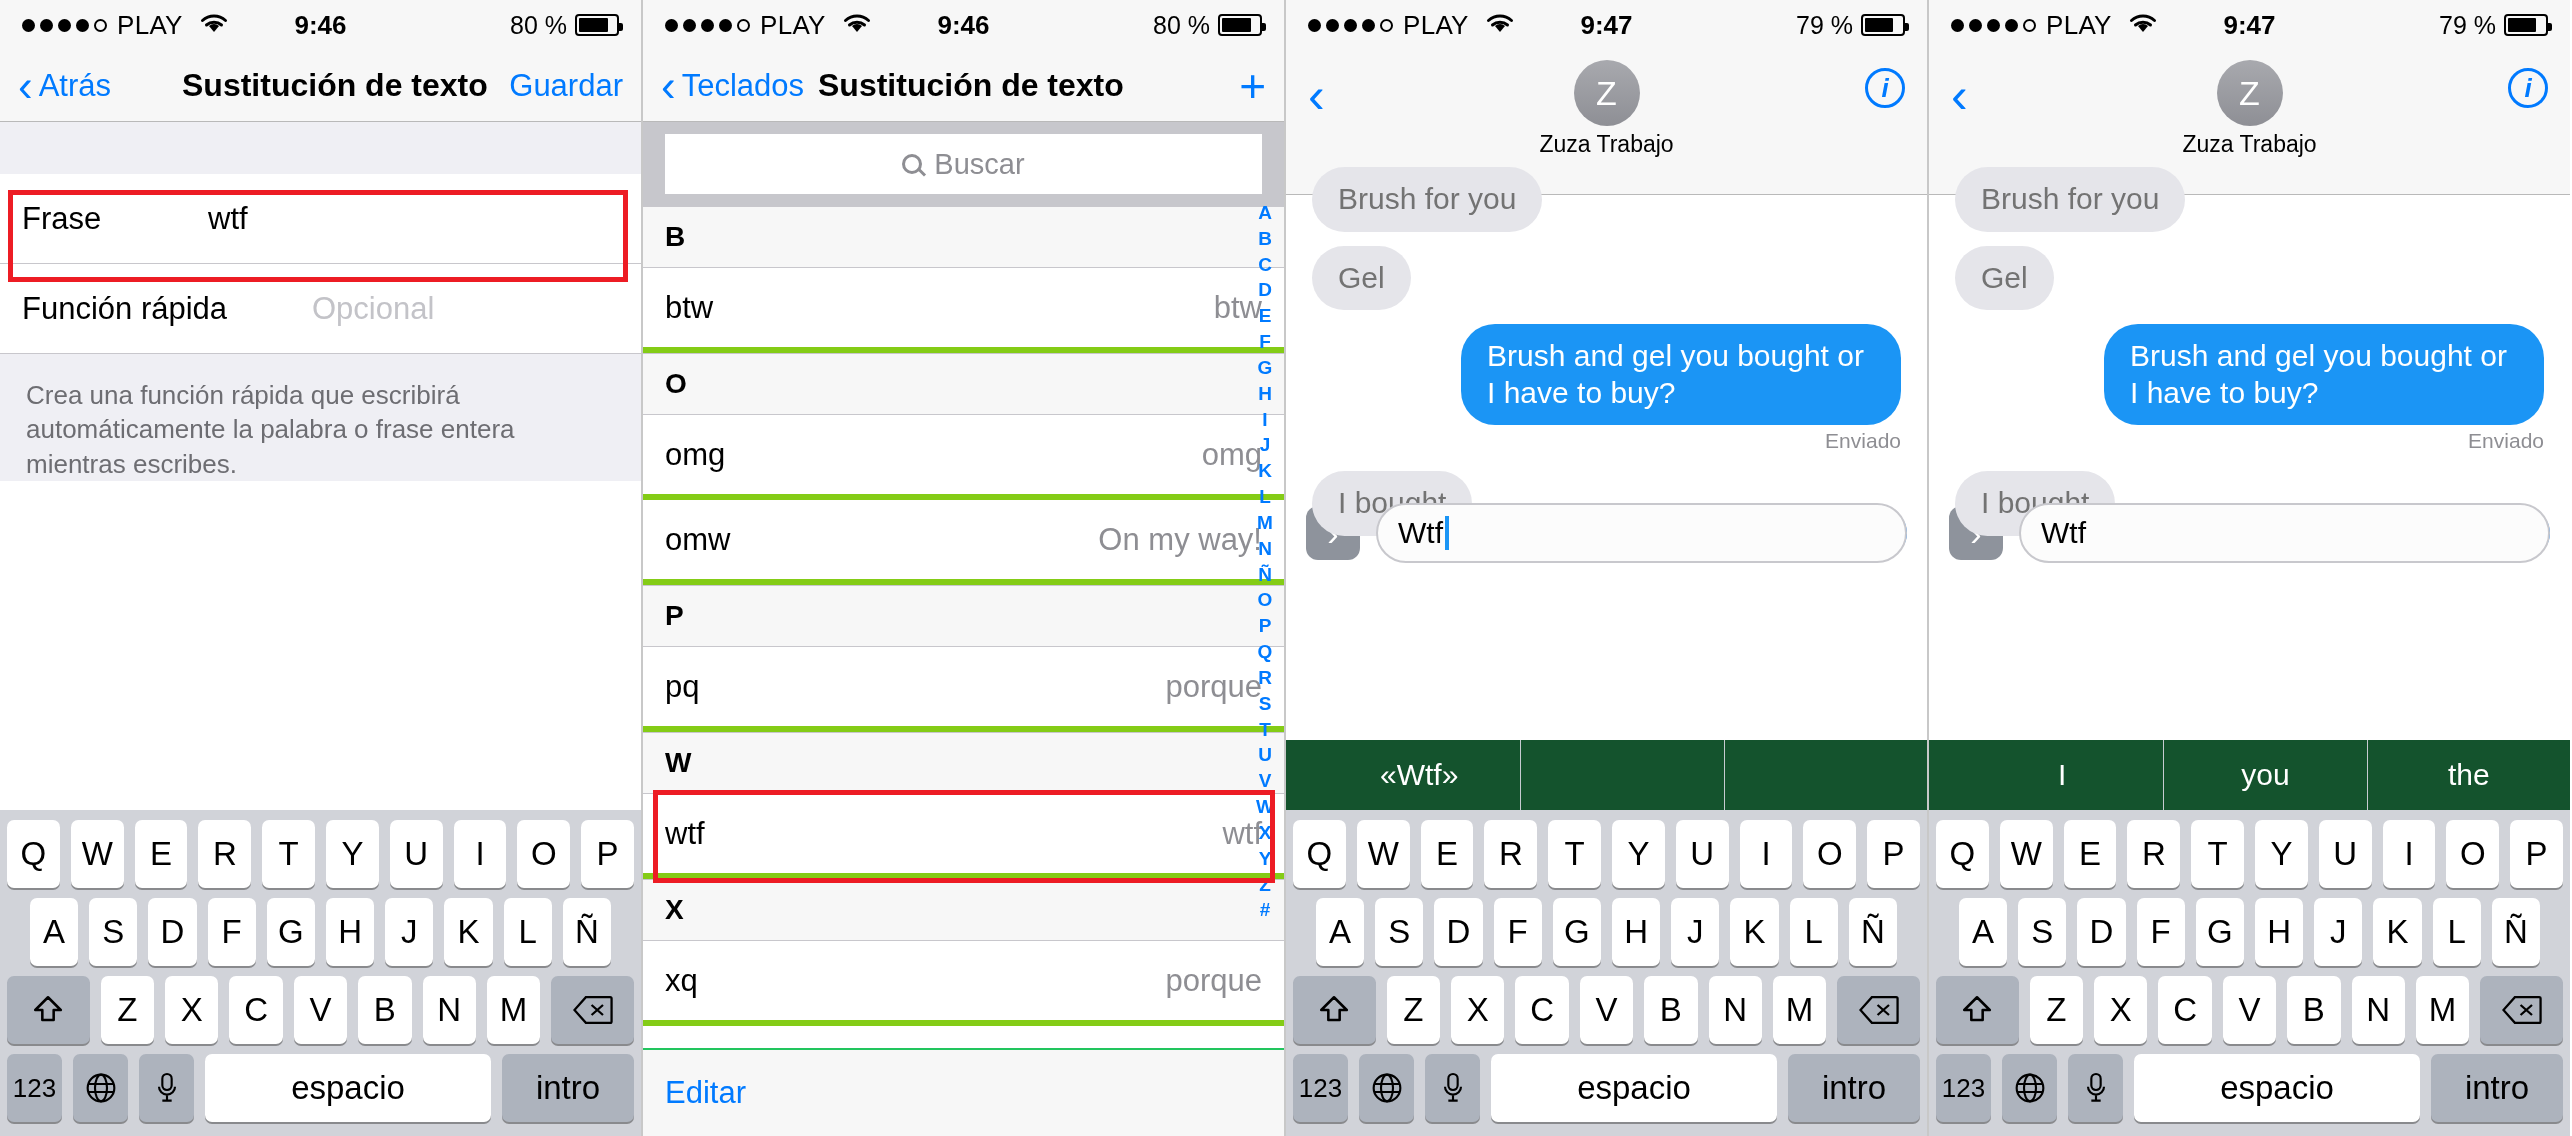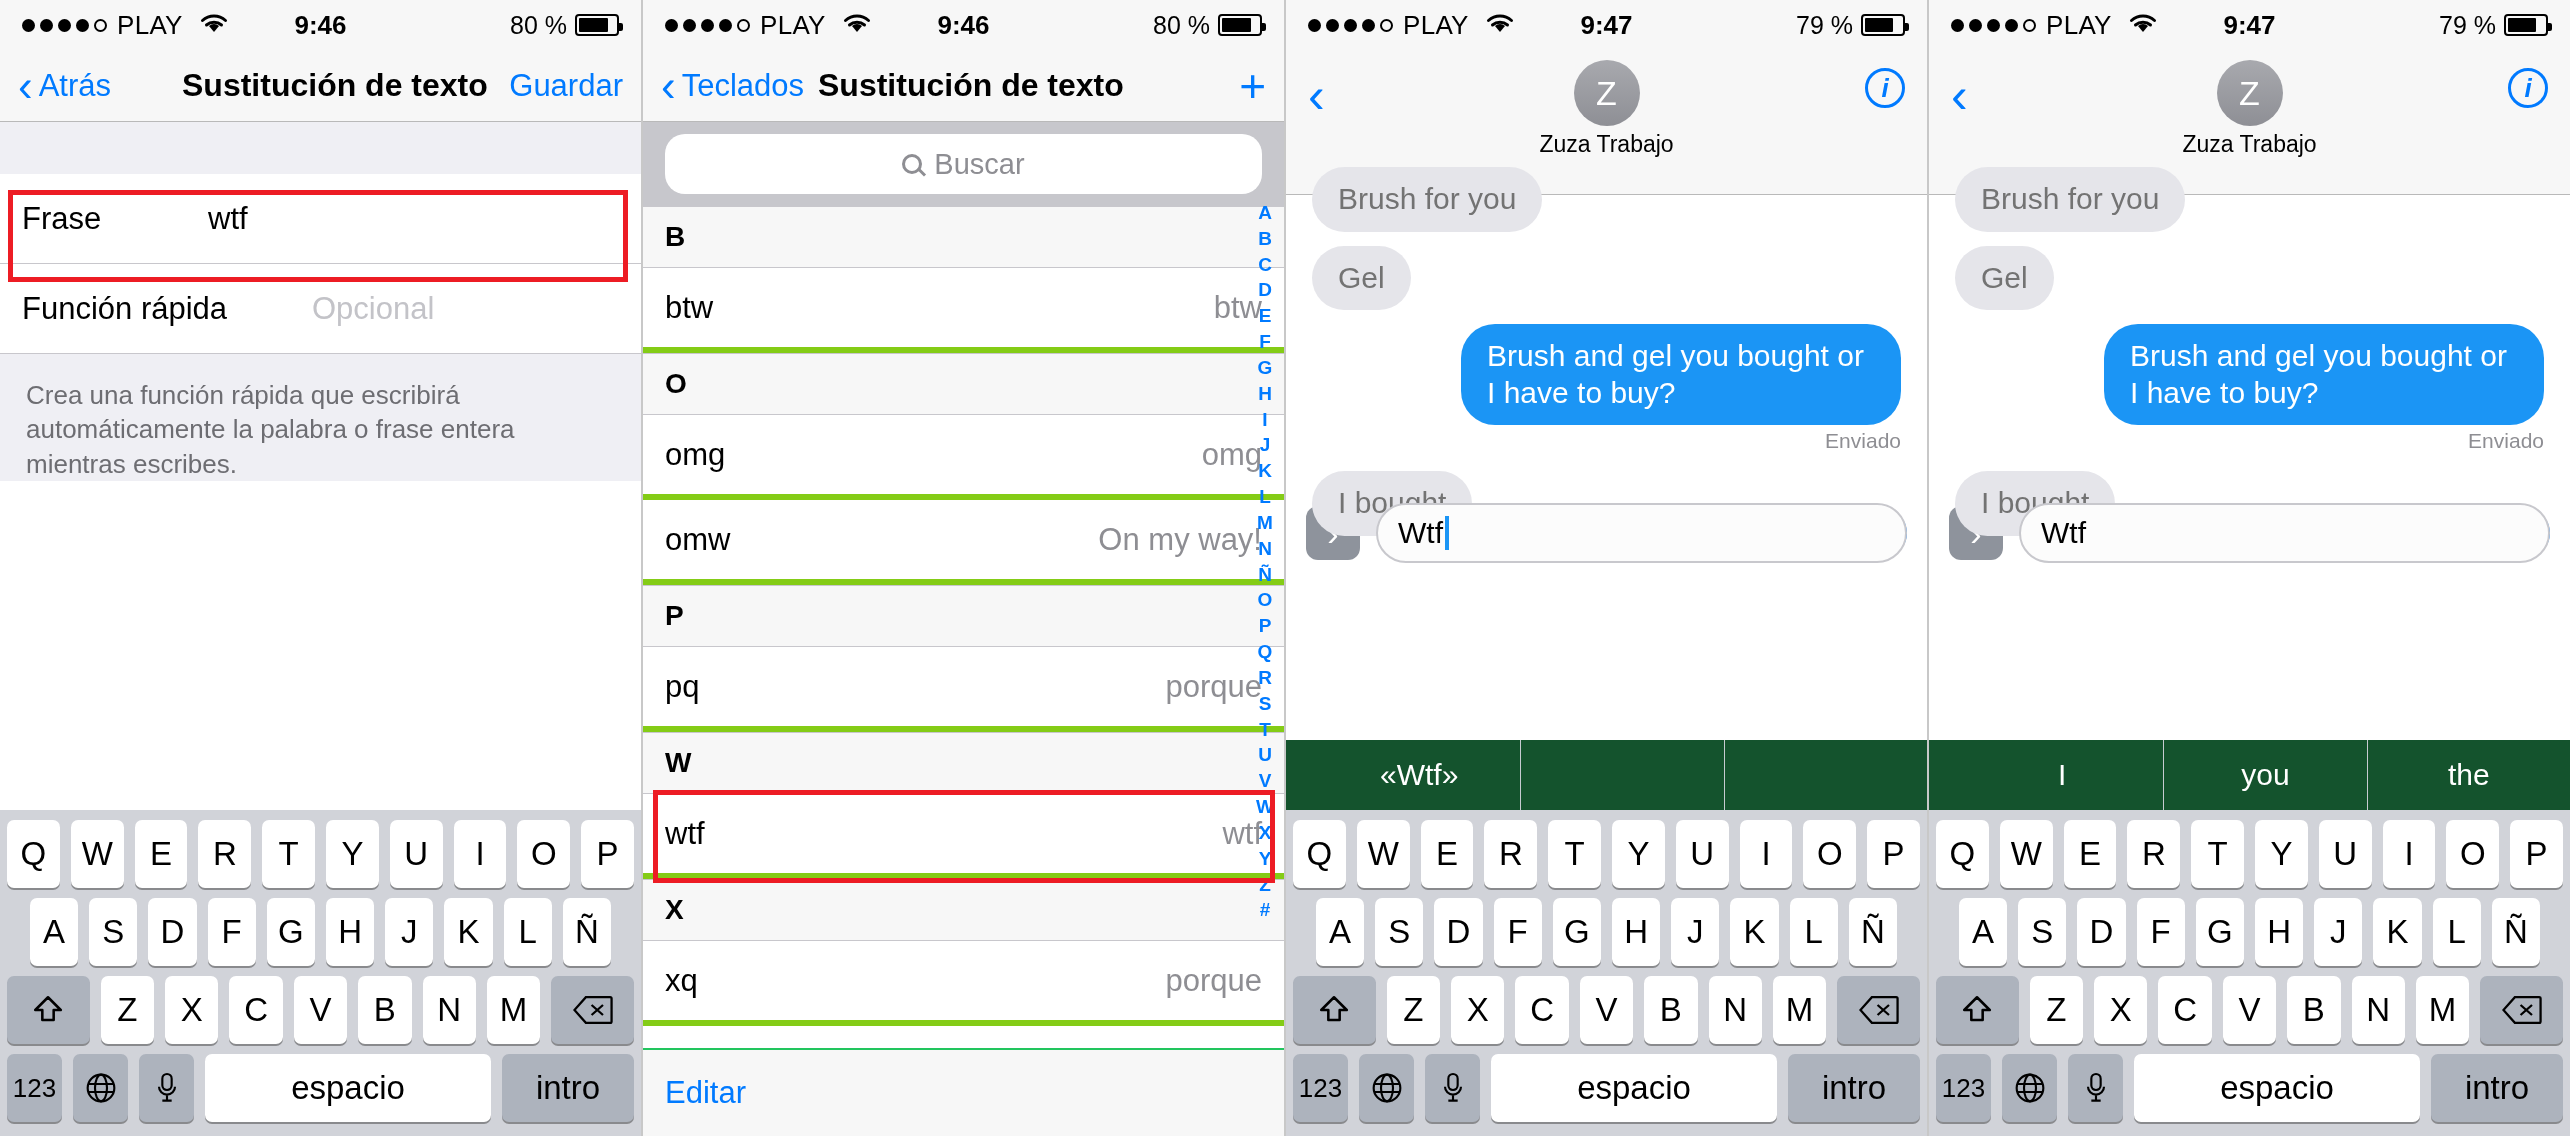--- a/index.html
+++ b/index.html
@@ -41,21 +41,21 @@
          border-bottom:1px solid #c8c7cc; font-size:31px; }
   .row .lbl { color:#000; min-width:150px; }
   .row .val { color:#000; margin-left:36px; }
   .row .ph { color:#c3c3c8; margin-left:36px; }
   .hint { background:#efeff4; padding:24px 26px 0 26px; color:#6d6d72; font-size:26px; line-height:1.32; }
   .fill { background:#efeff4; flex:1; }
   .redbox { position:absolute; border:5px solid #ed1c24; pointer-events:none; }
 
   
   .searchwrap { background:#c7c7cc; padding:12px 22px; }
-  .searchbar { background:#fff; border-radius:20px; height:60px; display:flex;
+  .searchbar { background:#fff; border-radius:0; height:60px; display:flex;
                align-items:center; justify-content:center; gap:12px; color:#8e8e93; font-size:29px; }
   .mag { width:20px; height:20px; border:3px solid #8e8e93; border-radius:50%; position:relative; display:inline-block; }
   .mag::after { content:""; position:absolute; width:3px; height:10px; background:#8e8e93;
                 right:-4px; bottom:-6px; transform:rotate(-45deg); }
   .sechdr { background:#f7f7f7; height:62px; display:flex; align-items:center; padding:0 22px;
             font-size:28px; font-weight:700; color:#000; border-top:1px solid #c8c7cc; border-bottom:1px solid #c8c7cc; }
   .item { background:#fff; height:85px; display:flex; align-items:center; padding:0 22px;
           font-size:31px; color:#000; border-bottom:6px solid #84cc16; }
   .item .right { margin-left:auto; color:#8e8e93; }
   .idx { position:absolute; right:6px; top:200px; width:26px; display:flex; flex-direction:column;

